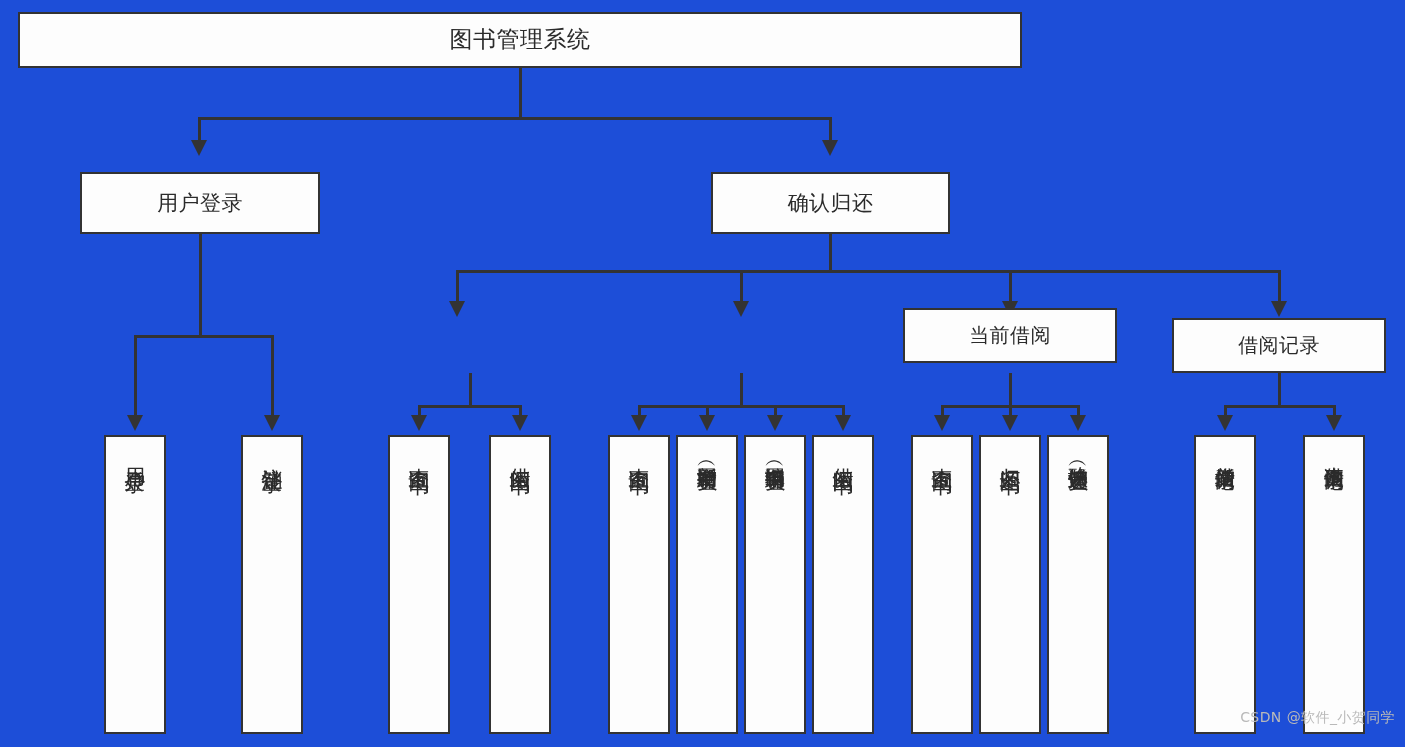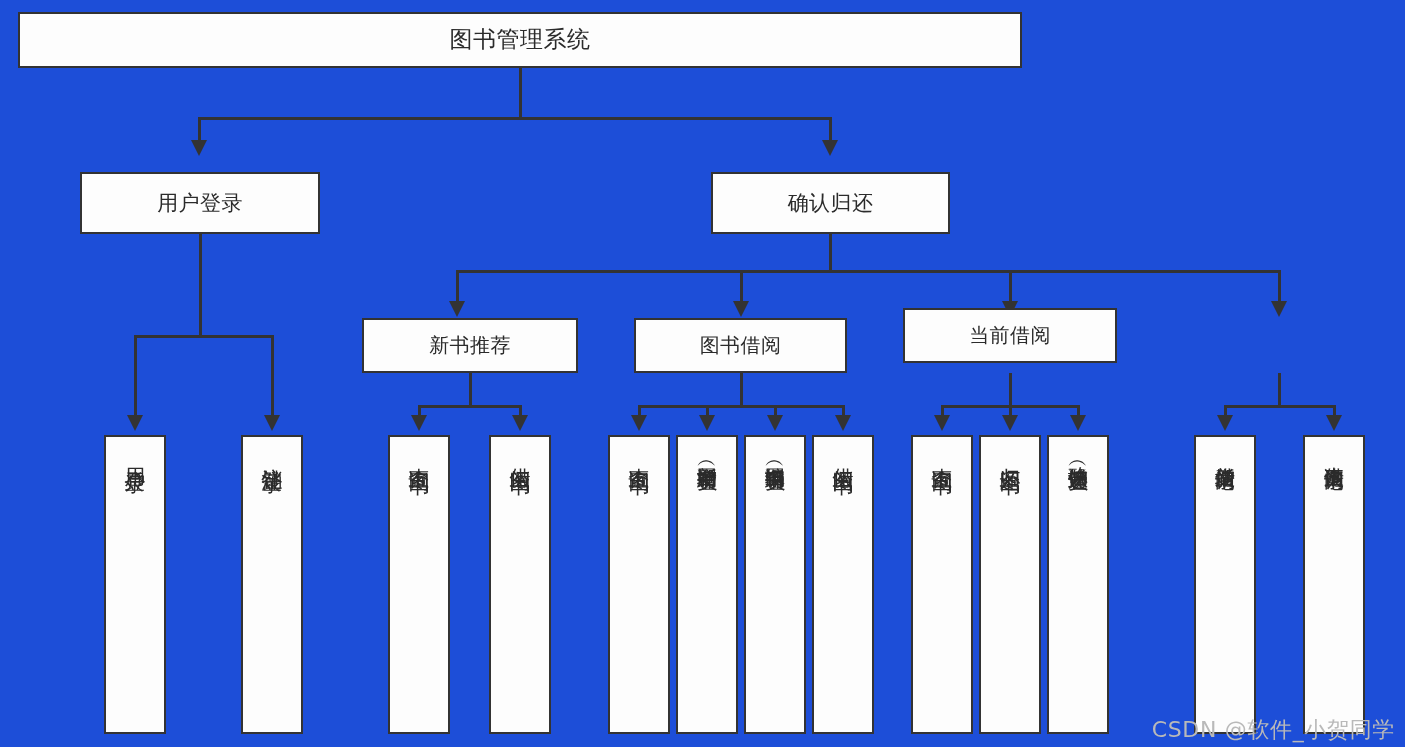--- a/index.html
+++ b/index.html
@@ -67,22 +67,22 @@
     position:absolute;
     width:0;height:0;
     border-left:8px solid transparent;
     border-right:8px solid transparent;
     border-top:16px solid #333333;
   }
   
   #watermark{
     position:absolute;
     right:10px;
-    bottom:2px;
-    font-size:22px;
+    bottom:20px;
+    font-size:14px;
     color:#b9b9b9;
     letter-spacing:0.03em;
     white-space:nowrap;
     user-select:none;
   }
 </style>
 </head>
 <body>
 
 <div id="canvas">
@@ -126,28 +126,25 @@
 
   <div class="ln v" style="left:456px; top:270px; height:32px;"></div>
   <div class="arrow" style="left:449px; top:301px;"></div>
   <div class="ln v" style="left:740px; top:270px; height:32px;"></div>
   <div class="arrow" style="left:733px; top:301px;"></div>
   <div class="ln v" style="left:1009px; top:270px; height:32px;"></div>
   <div class="arrow" style="left:1002px; top:301px;"></div>
   <div class="ln v" style="left:1278px; top:270px; height:32px;"></div>
   <div class="arrow" style="left:1271px; top:301px;"></div>
 
-  <div class="node lvl2" style="left:362px; top:318px; width:216px; height:55px;">
-    <span class="label">新书推荐</span>
-  </div>
-  <div class="node lvl2" style="left:634px; top:318px; width:213px; height:55px;">
-    <span class="label">图书借阅</span>
-  </div>
   <div class="node lvl2" style="left:903px; top:308px; width:214px; height:55px;">
     <span class="label">当前借阅</span>
+  </div>
+  <div class="node lvl2" style="left:1172px; top:318px; width:214px; height:55px;">
+    <span class="label">借阅记录</span>
   </div>
 
   <div class="ln v" style="left:469px; top:373px; height:32px;"></div>
   <div class="ln h" style="left:418px; top:405px; width:103px;"></div>
   <div class="ln v" style="left:418px; top:405px; height:11px;"></div>
   <div class="arrow" style="left:411px; top:415px;"></div>
   <div class="ln v" style="left:519px; top:405px; height:11px;"></div>
   <div class="arrow" style="left:512px; top:415px;"></div>
 
   <div class="node leaf" style="left:388px; top:435px; width:62px; height:299px;">

